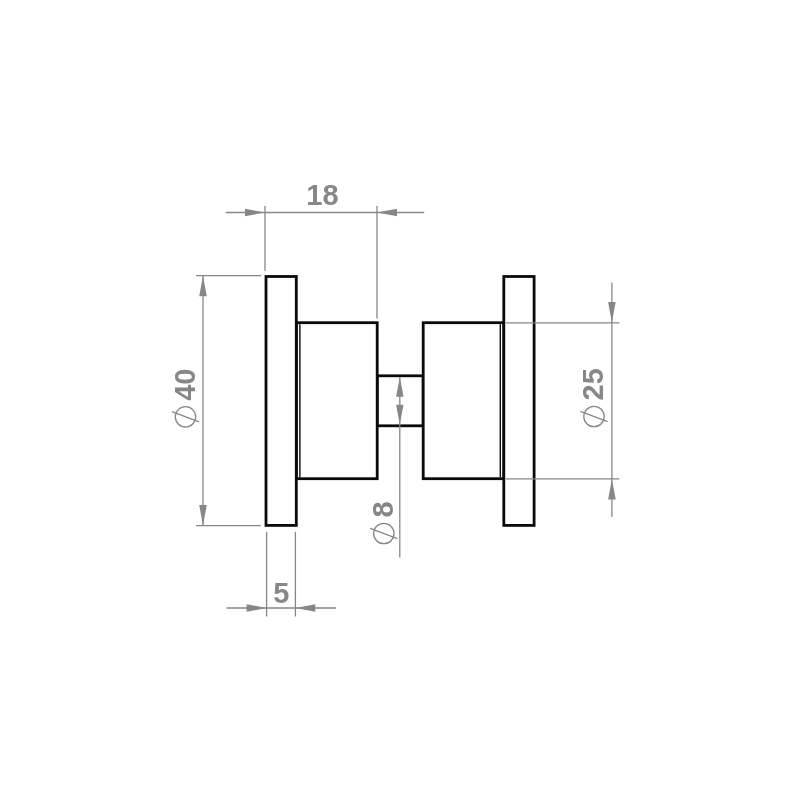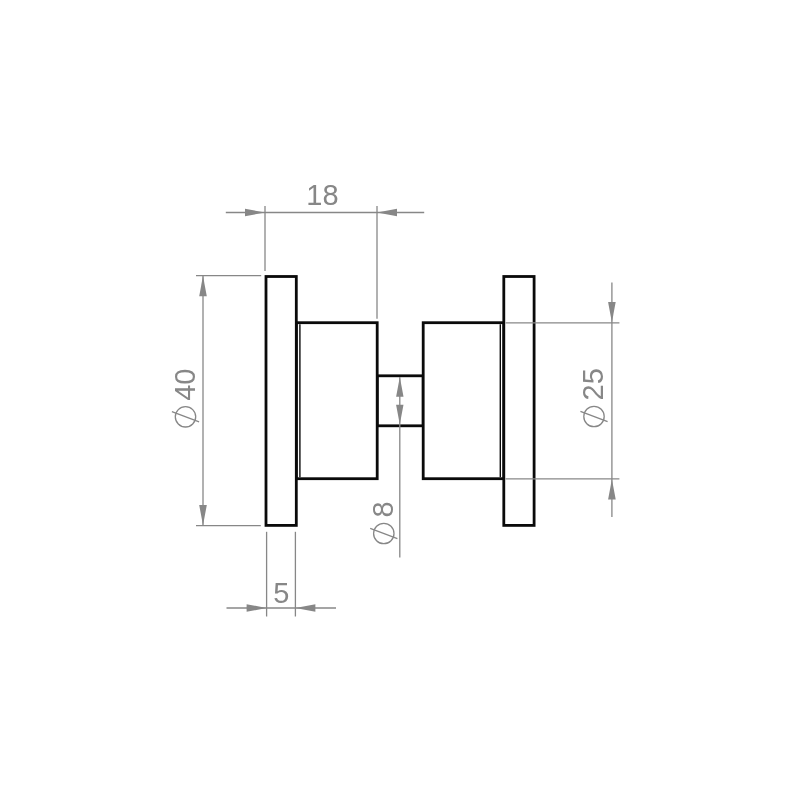--- a/index.html
+++ b/index.html
@@ -1,16 +1,16 @@
 <!DOCTYPE html>
 <html><head>
 <meta charset="utf-8">
 <style>
   html,body{margin:0;padding:0;background:#ffffff;}
-  .page{width:700px;height:800px;position:relative;background:#f0abfc;overflow:hidden;}
+  .page{width:700px;height:800px;position:relative;background:#f0abfc;overflow:hidden;font-weight:bold;}
   svg{display:block;}
   text{font-family:"Liberation Sans", sans-serif;fill:#878787;}
 </style>
 </head>
 <body>
 <div class="page">
 <svg width="800" height="800" viewBox="0 0 800 800">
 
   <rect x="0" y="0" width="800" height="800" fill="#ffffff"></rect>
 

